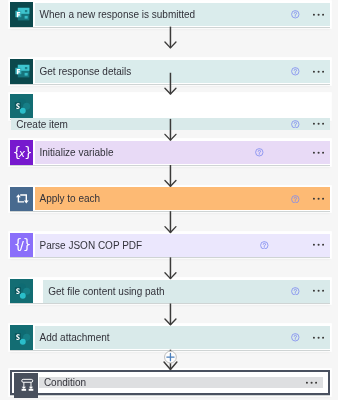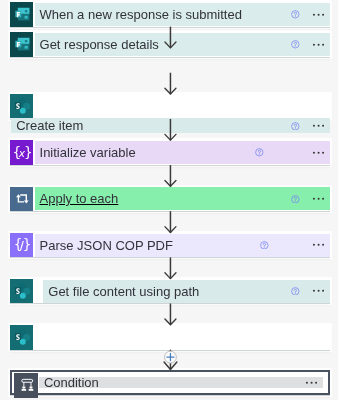--- a/index.html
+++ b/index.html
@@ -9,21 +9,21 @@
 
   .node{position:absolute;left:10.2px;width:320.2px;height:24.6px;
         display:flex;align-items:stretch;box-sizing:border-box;
         box-shadow:0 1px 0 rgba(168,176,176,.55), 0 0 0 1.8px #ffffff,
                    0 1.6px 2.6px rgba(0,0,0,.075);}
   .node .iconbox{width:23.3px;flex:0 0 23.3px;display:flex;align-items:center;
                  justify-content:center;overflow:hidden;}
   .node .body{flex:1 1 auto;display:flex;align-items:center;min-width:0;
               margin:.75px 0 .75px 1.25px;}
   .node .iconbox svg{display:block;}
-  .node .label{flex:1 1 auto;font-size:13px;color:#32323a;
+  .node .label{flex:1 1 auto;font-size:10px;color:#32323a;
                padding-left:4.8px;display:flex;align-items:center;white-space:nowrap;}
   .node .help{flex:0 0 8.6px;width:8.6px;height:8.6px;display:flex;align-items:center;justify-content:center;}
   .node .more{flex:0 0 11.4px;width:11.4px;height:11.4px;margin-left:12.9px;margin-right:6.4px;
               display:flex;align-items:center;justify-content:center;}
 
   .node.sel{border:2.3px solid #4a5160;background:#fff;padding:5px;height:25.2px;}
   .node.sel .iconbox{margin:-3.4px 0 -3.4px -3.4px;width:24.2px;flex:0 0 24.2px;height:25px;}
   .node.sel .body{margin:0 0 0 1.1px;}
 
   .glyph{color:#fff;line-height:1;font-family:"DejaVu Sans",sans-serif;
@@ -56,21 +56,21 @@
         </div>
         <div class="more">
           <svg width="11.4" height="11.4" viewBox="0 0 11.4 11.4">
    <circle cx="0.9" cy="5.7" r="1.05" fill="#3b3a39"></circle>
    <circle cx="5.6" cy="5.7" r="1.05" fill="#3b3a39"></circle>
    <circle cx="10.1" cy="5.7" r="1.05" fill="#3b3a39"></circle>
  </svg>
         </div>
       </div>
     </div>
-    <div class="node" style="top: 32px; background: rgb(255, 255, 255);">
+    <div class="node" style="top: 59px; background: rgb(255, 255, 255);">
       <div class="iconbox" style="background: rgb(11, 72, 76);">
         <svg width="23.3" height="24.6" viewBox="0 0 23.3 24.6">
      <path fill="#17757D" d="M7.8 5.8h11.6v12.6H7.8z"></path>
      <path fill="#3EC4CE" d="M7.8 5.8h11.6v6H7.8z"></path>
      <rect x="14.9" y="8" width="2.4" height="2.2" fill="#1B8089"></rect>
      <rect x="14.6" y="13.9" width="3.1" height="2.7" fill="#37BCC6"></rect>
      <rect x="5.3" y="8.8" width="6.0" height="6.4" fill="#35ADB8"></rect>
      <path fill="#fff" d="M6.85 9.95h3.3v1.25H8.3v1.1h1.6v1.25H8.3v1.6H6.85z"></path>
    </svg>
       </div>
@@ -146,21 +146,21 @@
       <div class="iconbox" style="background: rgb(72, 106, 143);">
         <svg width="23.3" height="24.6" viewBox="0 0 23.3 24.6">
      <g fill="none" stroke="#fff" stroke-width="1.4" stroke-linejoin="miter">
        <path d="M8.4 9.6v5.3h5.6"></path>
        <path d="M16.3 14.5V8h-6.1"></path>
      </g>
      <path fill="#fff" d="M8.4 7.2l2.35 3.05H6.05z"></path>
      <path fill="#fff" d="M16.3 16.45l2.35-3.05h-4.7z"></path>
    </svg>
       </div>
-      <div class="body" style="background: #86efac; text-decoration: underline;">
+      <div class="body" style="background: #fdba74;">
         <div class="label">Apply to each</div>
         <div class="help">
           <svg width="8.6" height="8.6" viewBox="0 0 16 16">
    <circle cx="8" cy="8" r="6.9" fill="none" stroke="#7f8bf0" stroke-width="1.5"></circle>
    <path d="M5.9 6.3a2.2 2.2 0 1 1 2.7 2.15c-.5.17-.68.5-.68 1v.35" fill="none" stroke="#7f8bf0" stroke-width="1.5" stroke-linecap="round"></path>
    <circle cx="7.92" cy="11.4" r=".95" fill="#7f8bf0"></circle>
  </svg>
         </div>
         <div class="more">
           <svg width="11.4" height="11.4" viewBox="0 0 11.4 11.4">
@@ -223,20 +223,37 @@
     </div>
     <div class="node" style="top: 325.05px; background: rgb(255, 255, 255);">
       <div class="iconbox" style="background: rgb(19, 109, 115);">
         <svg width="23.3" height="24.6" viewBox="0 0 23.3 24.6">
      <circle cx="11.9" cy="8.5" r="3.95" fill="#0E6B73"></circle>
      <circle cx="16.65" cy="12.25" r="3.55" fill="#167E86"></circle>
      <circle cx="12.8" cy="16.75" r="2.95" fill="#2ABECA"></circle>
      <rect x="4.9" y="8.2" width="6.0" height="6.8" fill="#0A565D"></rect>
      <path fill="#fff" d="M9.55 9.4v1.3a3 3 0 0 0-1.4-.4c-.5 0-.8.2-.8.55 0 .85 2.4.75 2.4 2.45 0 1.05-.8 1.7-2 1.7a3.3 3.3 0 0 1-1.4-.3v-1.25a2.5 2.5 0 0 0 1.4.5c.55 0 .8-.2.8-.55 0-.85-2.4-.8-2.4-2.45 0-1 .8-1.65 2-1.65a3.5 3.5 0 0 1 1.4.1z"></path>
    </svg>
+      </div>
+      <div class="body" style="background: rgb(217, 234, 234);">
+        <div class="label">Add attachment</div>
+        <div class="help">
+          <svg width="8.6" height="8.6" viewBox="0 0 16 16">
+   <circle cx="8" cy="8" r="6.9" fill="none" stroke="#7f8bf0" stroke-width="1.5"></circle>
+   <path d="M5.9 6.3a2.2 2.2 0 1 1 2.7 2.15c-.5.17-.68.5-.68 1v.35" fill="none" stroke="#7f8bf0" stroke-width="1.5" stroke-linecap="round"></path>
+   <circle cx="7.92" cy="11.4" r=".95" fill="#7f8bf0"></circle>
+ </svg>
+        </div>
+        <div class="more">
+          <svg width="11.4" height="11.4" viewBox="0 0 11.4 11.4">
+   <circle cx="0.9" cy="5.7" r="1.05" fill="#3b3a39"></circle>
+   <circle cx="5.6" cy="5.7" r="1.05" fill="#3b3a39"></circle>
+   <circle cx="10.1" cy="5.7" r="1.05" fill="#3b3a39"></circle>
+ </svg>
+        </div>
       </div>
     </div>
     <div class="node sel" style="top: 369.7px; background: rgb(255, 255, 255);">
       <div class="iconbox" style="background: rgb(72, 79, 92);">
         <svg width="24.1" height="25" viewBox="0 0 24.1 25">
      <rect x="7.75" y="6.35" width="11" height="2.9" rx="1.45" fill="none" stroke="#fff" stroke-width="1"></rect>
      <g stroke="#fff" stroke-width="0.95" fill="none">
        <path d="M9.85 9.2v4.9"></path>
             <path d="M17.0 9.2v4.9"></path>
      </g>

